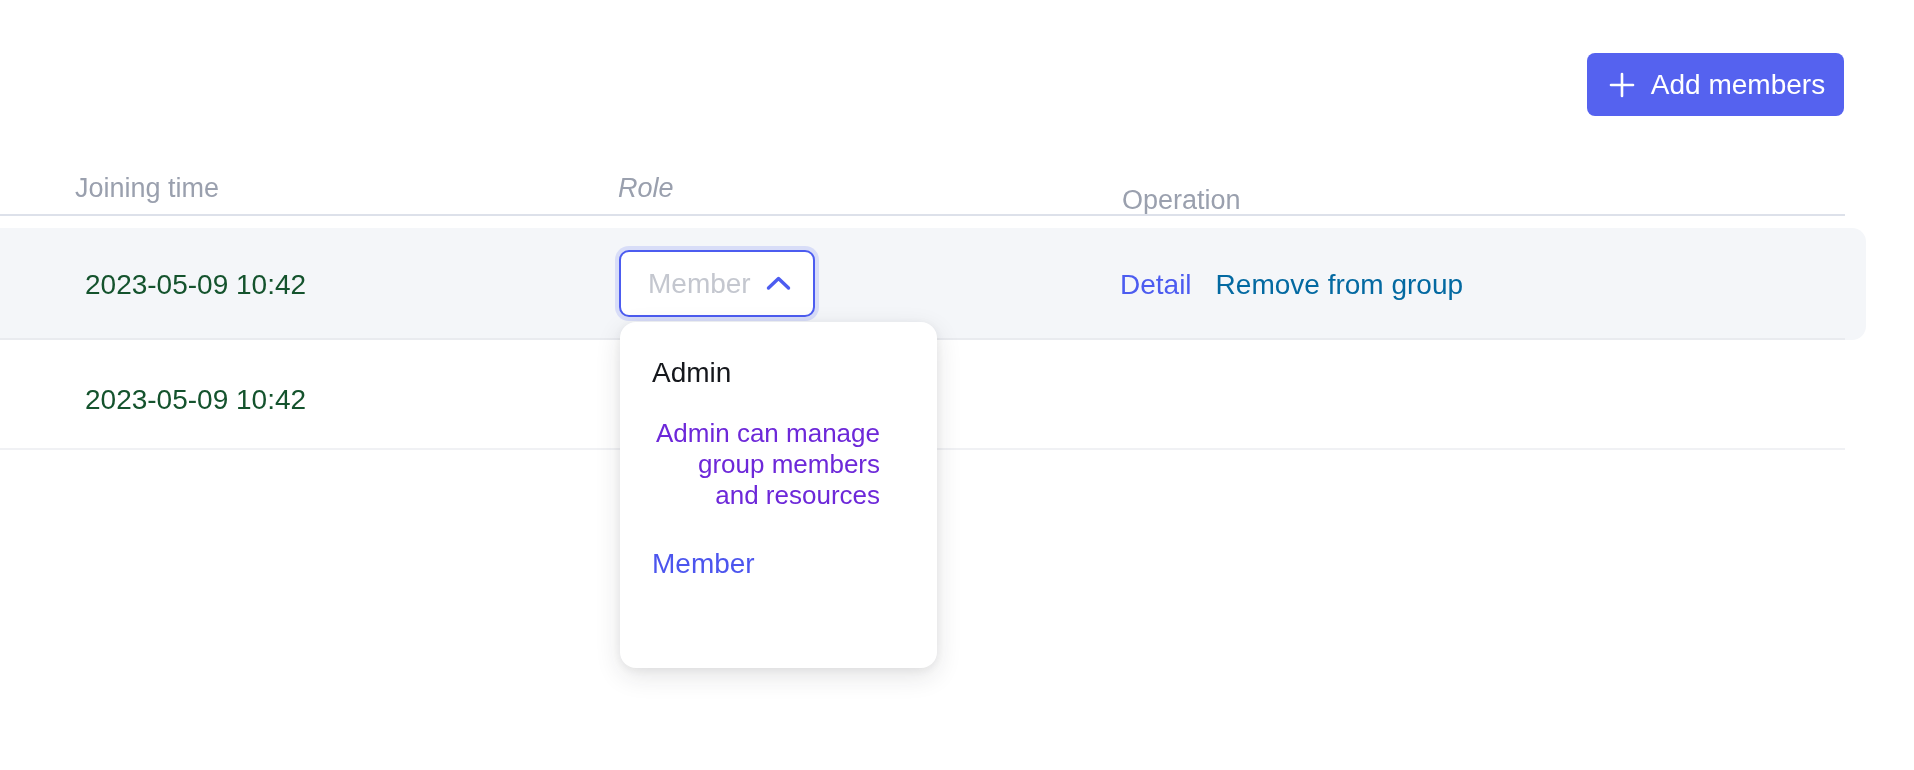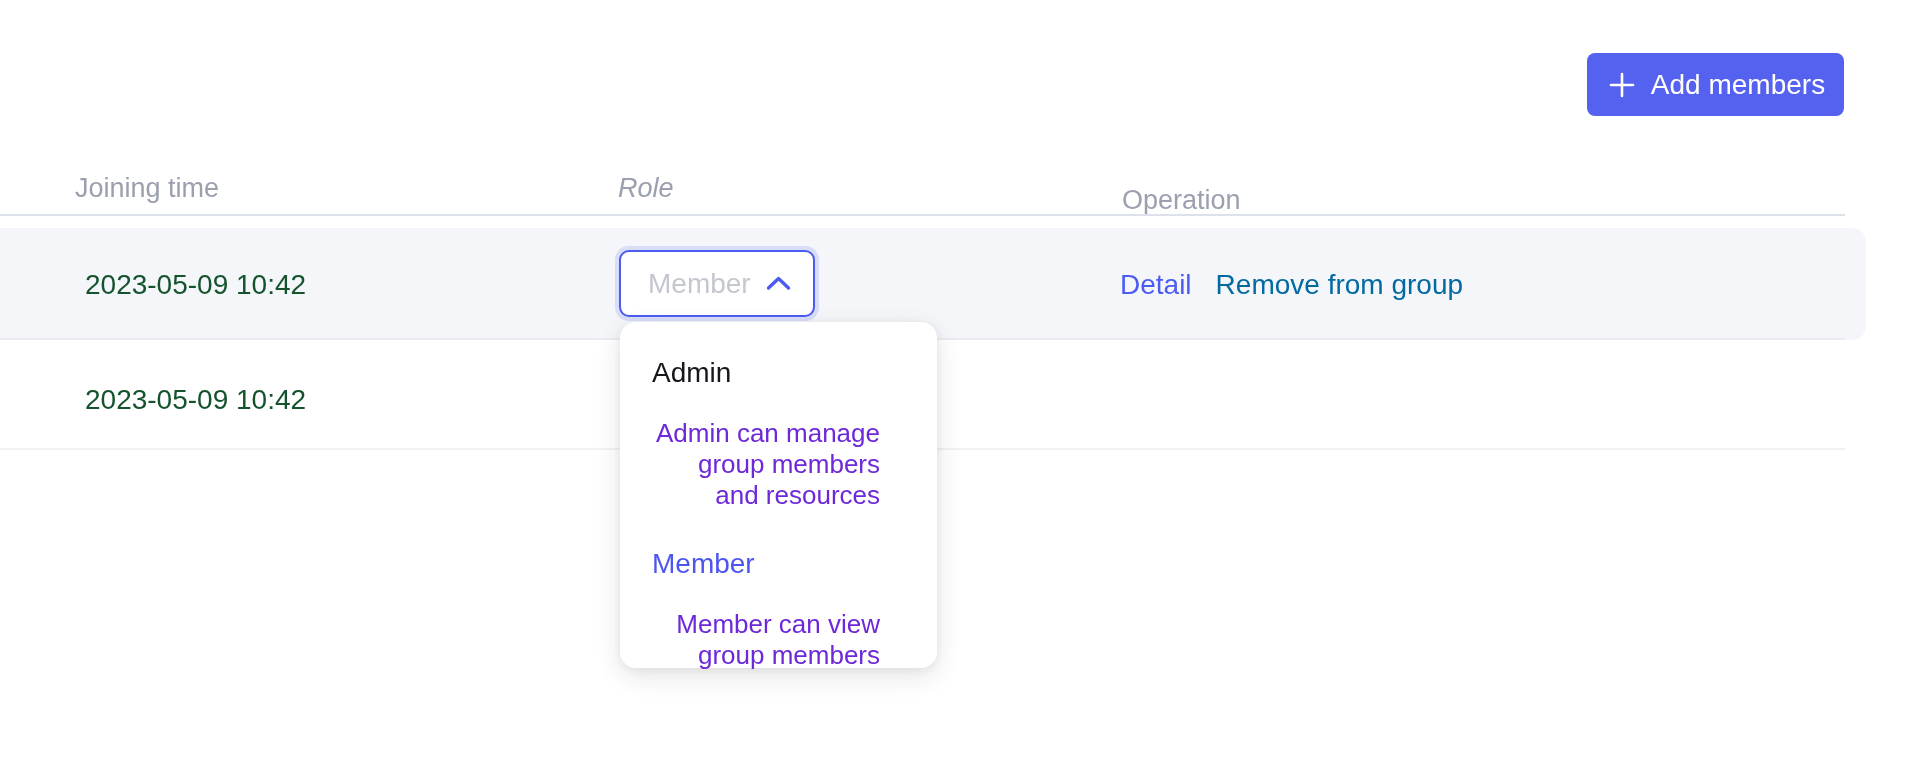--- a/index.html
+++ b/index.html
@@ -99,17 +99,16 @@
   <div class="cell-date date-row2">2023-05-09 10:42</div>
   <div class="row2-divider"></div>
 
   <div class="dropdown">
     <div class="opt">
       <div class="opt-title">Admin</div>
       <div class="opt-desc">Admin can manage group members and resources</div>
     </div>
     <div class="opt">
       <div class="opt-title selected">Member</div>
-      <div class="opt-desc">Member can view group members</div>
     </div>
   </div>
 
 </div>
 
 </body></html>

